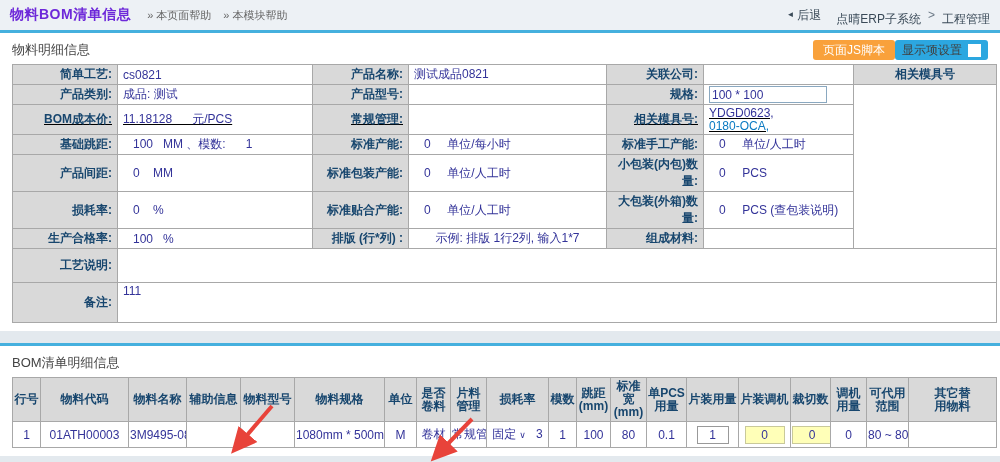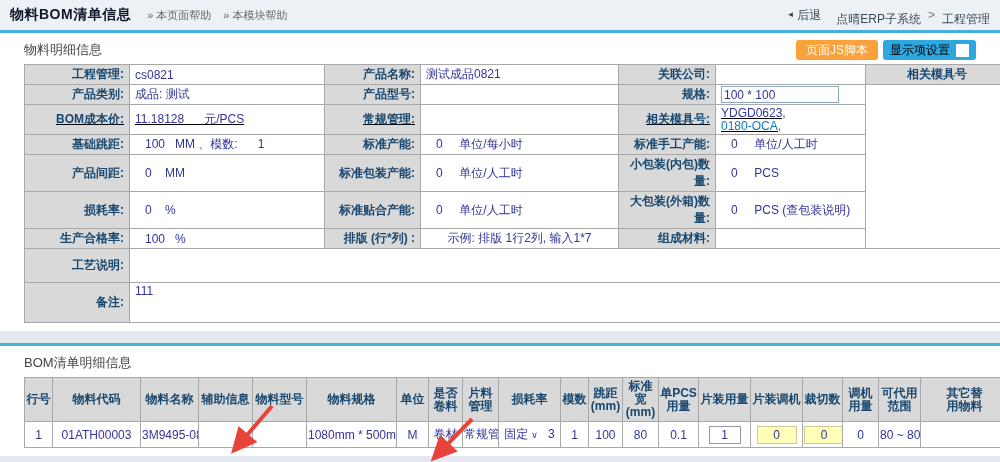--- a/index.html
+++ b/index.html
@@ -3,34 +3,34 @@
 <meta charset="utf-8">
 <style>
   html,body{margin:0;padding:0;}
   body{
     width:1000px;height:462px;overflow:hidden;position:relative;
     background:#e3e9ee;
     font-family:"Liberation Sans","DejaVu Sans",sans-serif;
   }
   
   .topbar{height:30px;background:#edf1f5;display:flex;align-items:center;padding:0 10px;box-sizing:border-box;}
-  .page-title{font-size:14px;font-weight:bold;color:#0f172a;margin-right:16px;letter-spacing:.5px;}
+  .page-title{font-size:14px;font-weight:bold;color:#6d28d9;margin-right:16px;letter-spacing:.5px;}
   .help-link{font-size:11px;color:#666;margin-right:12px;text-decoration:none;cursor:pointer;}
   .tb-right{margin-left:auto;display:flex;align-items:center;gap:7px;font-size:12px;color:#3a4a58;}
   .back-btn{cursor:pointer;color:#3a4a58;display:flex;align-items:center;gap:3px;margin-right:8px;}
   .back-tri{font-size:8px;line-height:1;}
   .crumb{cursor:pointer;color:#3a4a58;margin-top:9px;}
   .crumb-sep{color:#6c7a87;}
   
-  .panel{background:#fff;border-top:3px solid #45b0de;margin:0 0 12px 0;padding:3px 24px 8px;box-sizing:border-box;position:relative;}
+  .panel{background:#fff;border-top:3px solid #45b0de;margin:0 0 12px 0;padding:3px 12px 8px;box-sizing:border-box;position:relative;}
   .panel-head{display:flex;align-items:center;height:28px;}
   .ptitle{font-size:13px;color:#444;}
-  .btns{margin-left:auto;display:flex;gap:5px;align-items:flex-end;}
+  .btns{margin-left:auto;display:flex;align-items:flex-end;}
   .btn-orange{background:#f9a13b;color:#fff;border:none;border-radius:3px;font-size:12px;height:20px;padding:0 10px;cursor:pointer;}
-  .btn-blue{background:#2ca7e0;color:#000000;border:none;border-radius:3px;font-size:12px;height:20px;padding:0 7px;display:flex;align-items:center;gap:6px;cursor:pointer;}
+  .btn-blue{background:#2ca7e0;color:#404040;border:none;border-radius:3px;font-size:12px;height:20px;padding:0 7px;display:flex;align-items:center;gap:6px;cursor:pointer;}
   .wsq{width:13px;height:13px;background:#fff;display:inline-block;}
   
   table{border-collapse:collapse;table-layout:fixed;width:984px;}
   td,th{box-sizing:border-box;}
   
   .detail td{border:1px solid #a8a8a8;font-size:12px;overflow:hidden;}
   .detail td.lbl{background:#d9d9d9;color:#17466e;font-weight:bold;text-align:right;padding:1px 5px;}
   .detail td.val{color:#333399;padding:1px 5px;white-space:pre;}
   .detail td.imgcell{background:#fff;}
   .mold-line{color:#333399;line-height:13px;}
@@ -84,21 +84,21 @@
         <col style="width: 105px;">
         <col style="width: 195px;">
         <col style="width: 96px;">
         <col style="width: 198px;">
         <col style="width: 97px;">
         <col style="width: 150px;">
         <col style="width: 143px;">
       </colgroup>
     <tbody>
         <tr style="height: 19px;">
-          <td class="lbl">工程管理:</td>
+          <td class="lbl">简单工艺:</td>
           <td class="val">cs0821</td>
           <td class="lbl">产品名称:</td>
           <td class="val">测试成品0821</td>
           <td class="lbl">关联公司:</td>
           <td class="val"></td>
           <td class="lbl" style="text-align: center;">相关模具号</td>
         </tr>
         <tr style="height: 19px;">
           <td class="lbl">产品类别:</td>
           <td class="val">成品: 测试</td>

